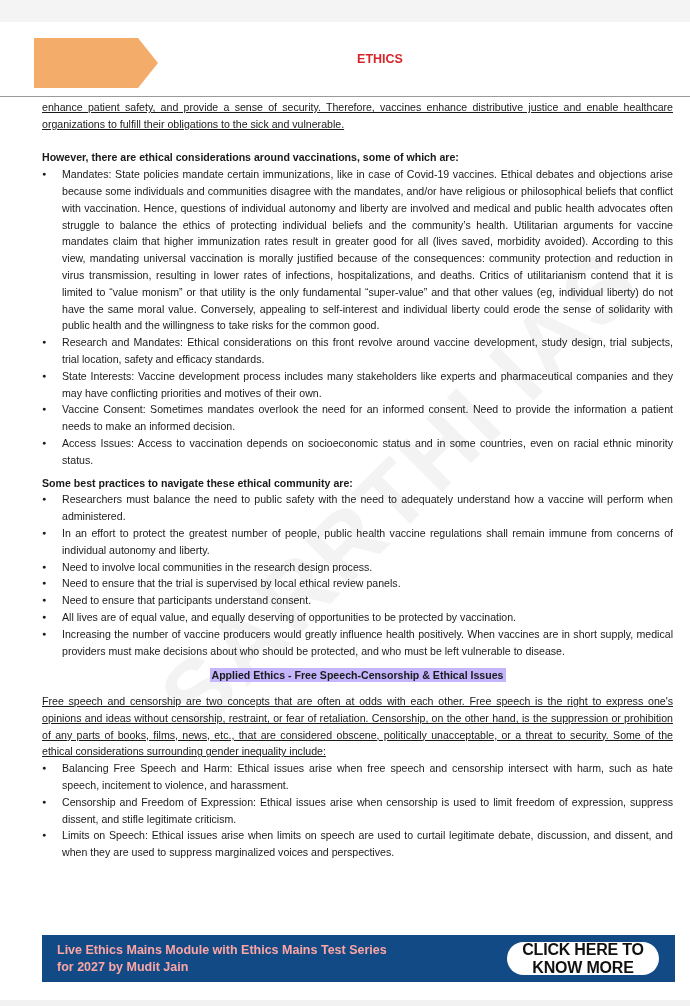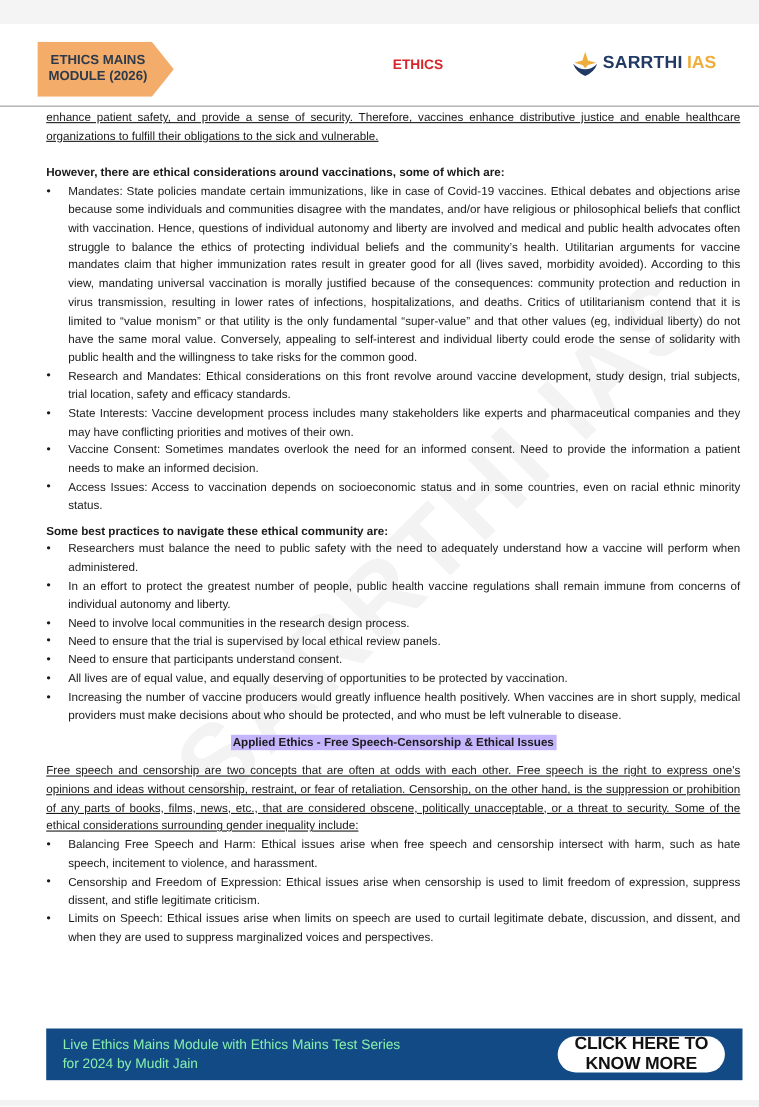--- a/index.html
+++ b/index.html
@@ -38,53 +38,41 @@
   .section-title { background: #c4b5fd; font-weight: bold; padding: 1px 2px; }
 
   
   .watermark { position: absolute; left: 95px; top: 440px; width: 560px; text-align: center;
     transform: rotate(-45deg); transform-origin: center; font-weight: bold; font-size: 92px;
     color: rgba(170,170,170,0.14); letter-spacing: 4px; white-space: nowrap; pointer-events: none; }
 
   
   .banner { position: absolute; left: 42px; top: 913px; width: 633px; height: 47px; background: #124a85;
     display: flex; align-items: center; justify-content: space-between; padding: 0 16px 0 15px; }
-  .banner-text { color: #86efac; font-weight: normal; font-size: 12.5px; line-height: 17px; width: 330px; }
+  .banner-text { color: #fca5a5; font-weight: bold; font-size: 12.5px; line-height: 17px; width: 330px; }
   .banner-btn { background: #ffffff; border-radius: 18px; width: 152px; height: 33px;
     display: flex; align-items: center; justify-content: center; font-weight: bold; font-size: 16px;
     color: #111; letter-spacing: -0.2px; border: none; cursor: pointer; }
 </style>
 </head>
 <body>
 
 <div class="top-strip"></div>
 
 <div class="page">
 
   <div class="header">
     <div class="module-tag">
       <svg width="124" height="50" viewBox="0 0 124 50">
         <polygon points="0,0 104,0 124,25 104,50 0,50" fill="#f4ac6a"></polygon>
       </svg>
-      <div class="txt">
-        <div>ETHICS MAINS</div>
-        <div>MODULE (2026)</div>
-      </div>
     </div>
 
     <div class="header-title">ETHICS</div>
 
-    <div class="brand">
-      <svg class="logo" viewBox="0 0 24 24">
-        <path d="M12 1 L14.5 9 L22 11 L14.5 13 L12 16 L9.5 13 L2 11 L9.5 9 Z" fill="#efae3b"></path>
-        <path d="M1 12 Q4 20 12 23 Q20 20 23 12 Q18 17 12 17 Q6 17 1 12 Z" fill="#213a63"></path>
-      </svg>
-      <span class="name1">SARRTHI</span>
-      <span class="name2">IAS</span>
-    </div>
   </div>
   <div class="header-rule"></div>
 
   <div class="watermark">SARRTHI IAS</div>
 
   <div class="content">
     <p class="p">enhance patient safety, and provide a sense of security. Therefore, vaccines enhance distributive justice and enable healthcare organizations to fulfill their obligations to the sick and vulnerable.</p>
     <div class="gap"></div>
 
     <p class="heading">However, there are ethical considerations around vaccinations, some of which are:</p>
@@ -116,19 +104,19 @@
     <ul class="bl">
       <li><span class="b">Balancing Free Speech and Harm:</span><span> Ethical issues arise when free speech and censorship intersect with harm, such as hate speech, incitement to violence, and harassment.</span></li>
       <li><span class="b">Censorship and Freedom of Expression:</span><span> Ethical issues arise when censorship is used to limit freedom of expression, suppress dissent, and stifle legitimate criticism.</span></li>
       <li><span class="b">Limits on Speech:</span><span> Ethical issues arise when limits on speech are used to curtail legitimate debate, discussion, and dissent, and when they are used to suppress marginalized voices and perspectives.</span></li>
     </ul>
   </div>
 
   <div class="banner">
     <div class="banner-text">
       <div>Live Ethics Mains Module with Ethics Mains Test Series</div>
-      <div>for 2024 by Mudit Jain</div>
+      <div>for 2027 by Mudit Jain</div>
     </div>
     <button class="banner-btn">CLICK HERE TO KNOW MORE</button>
   </div>
 </div>
 
 <div class="bottom-strip"></div>
 
 </body></html>

